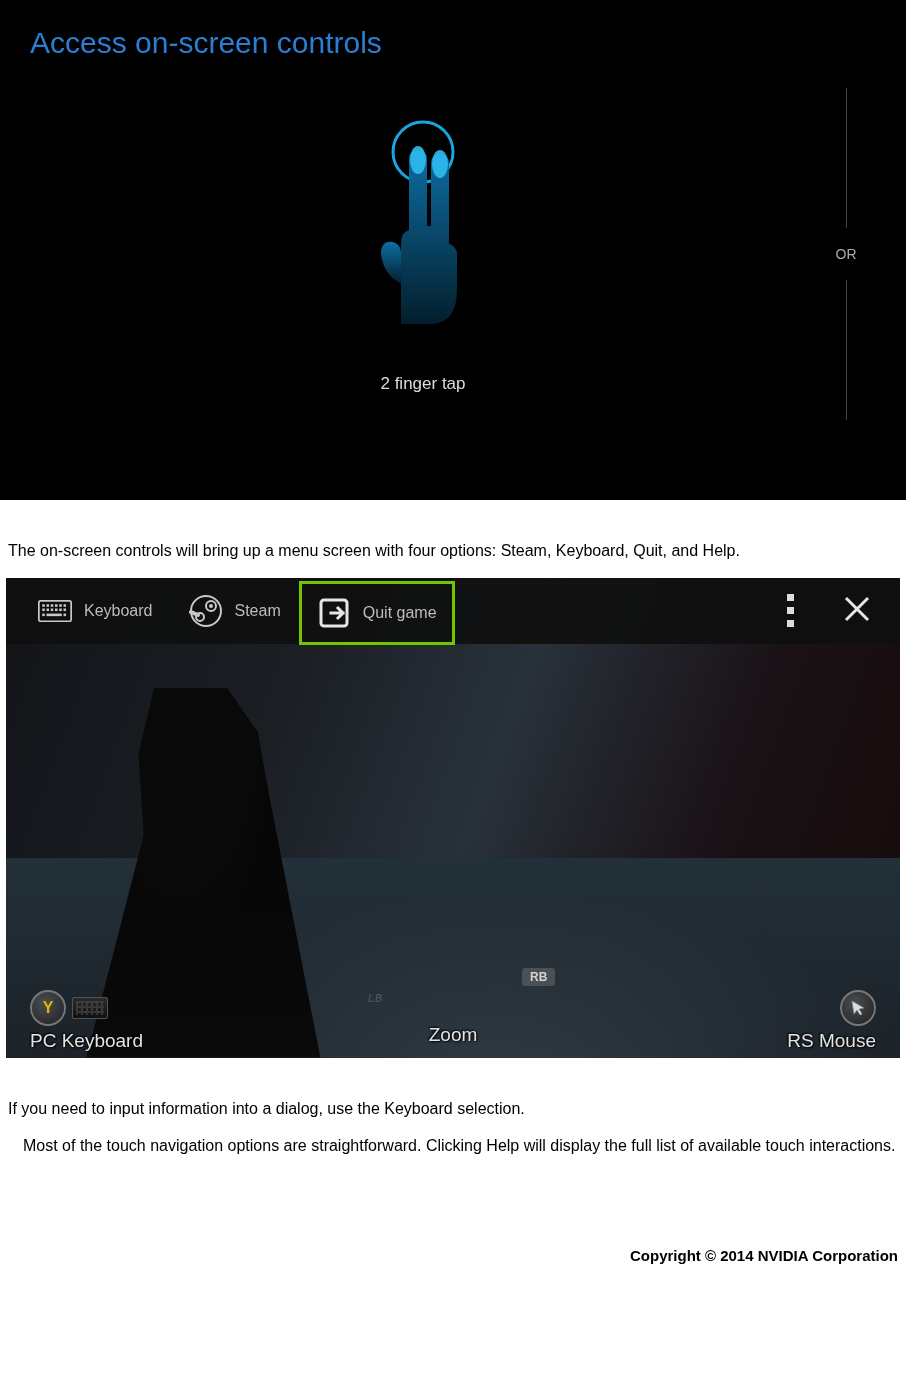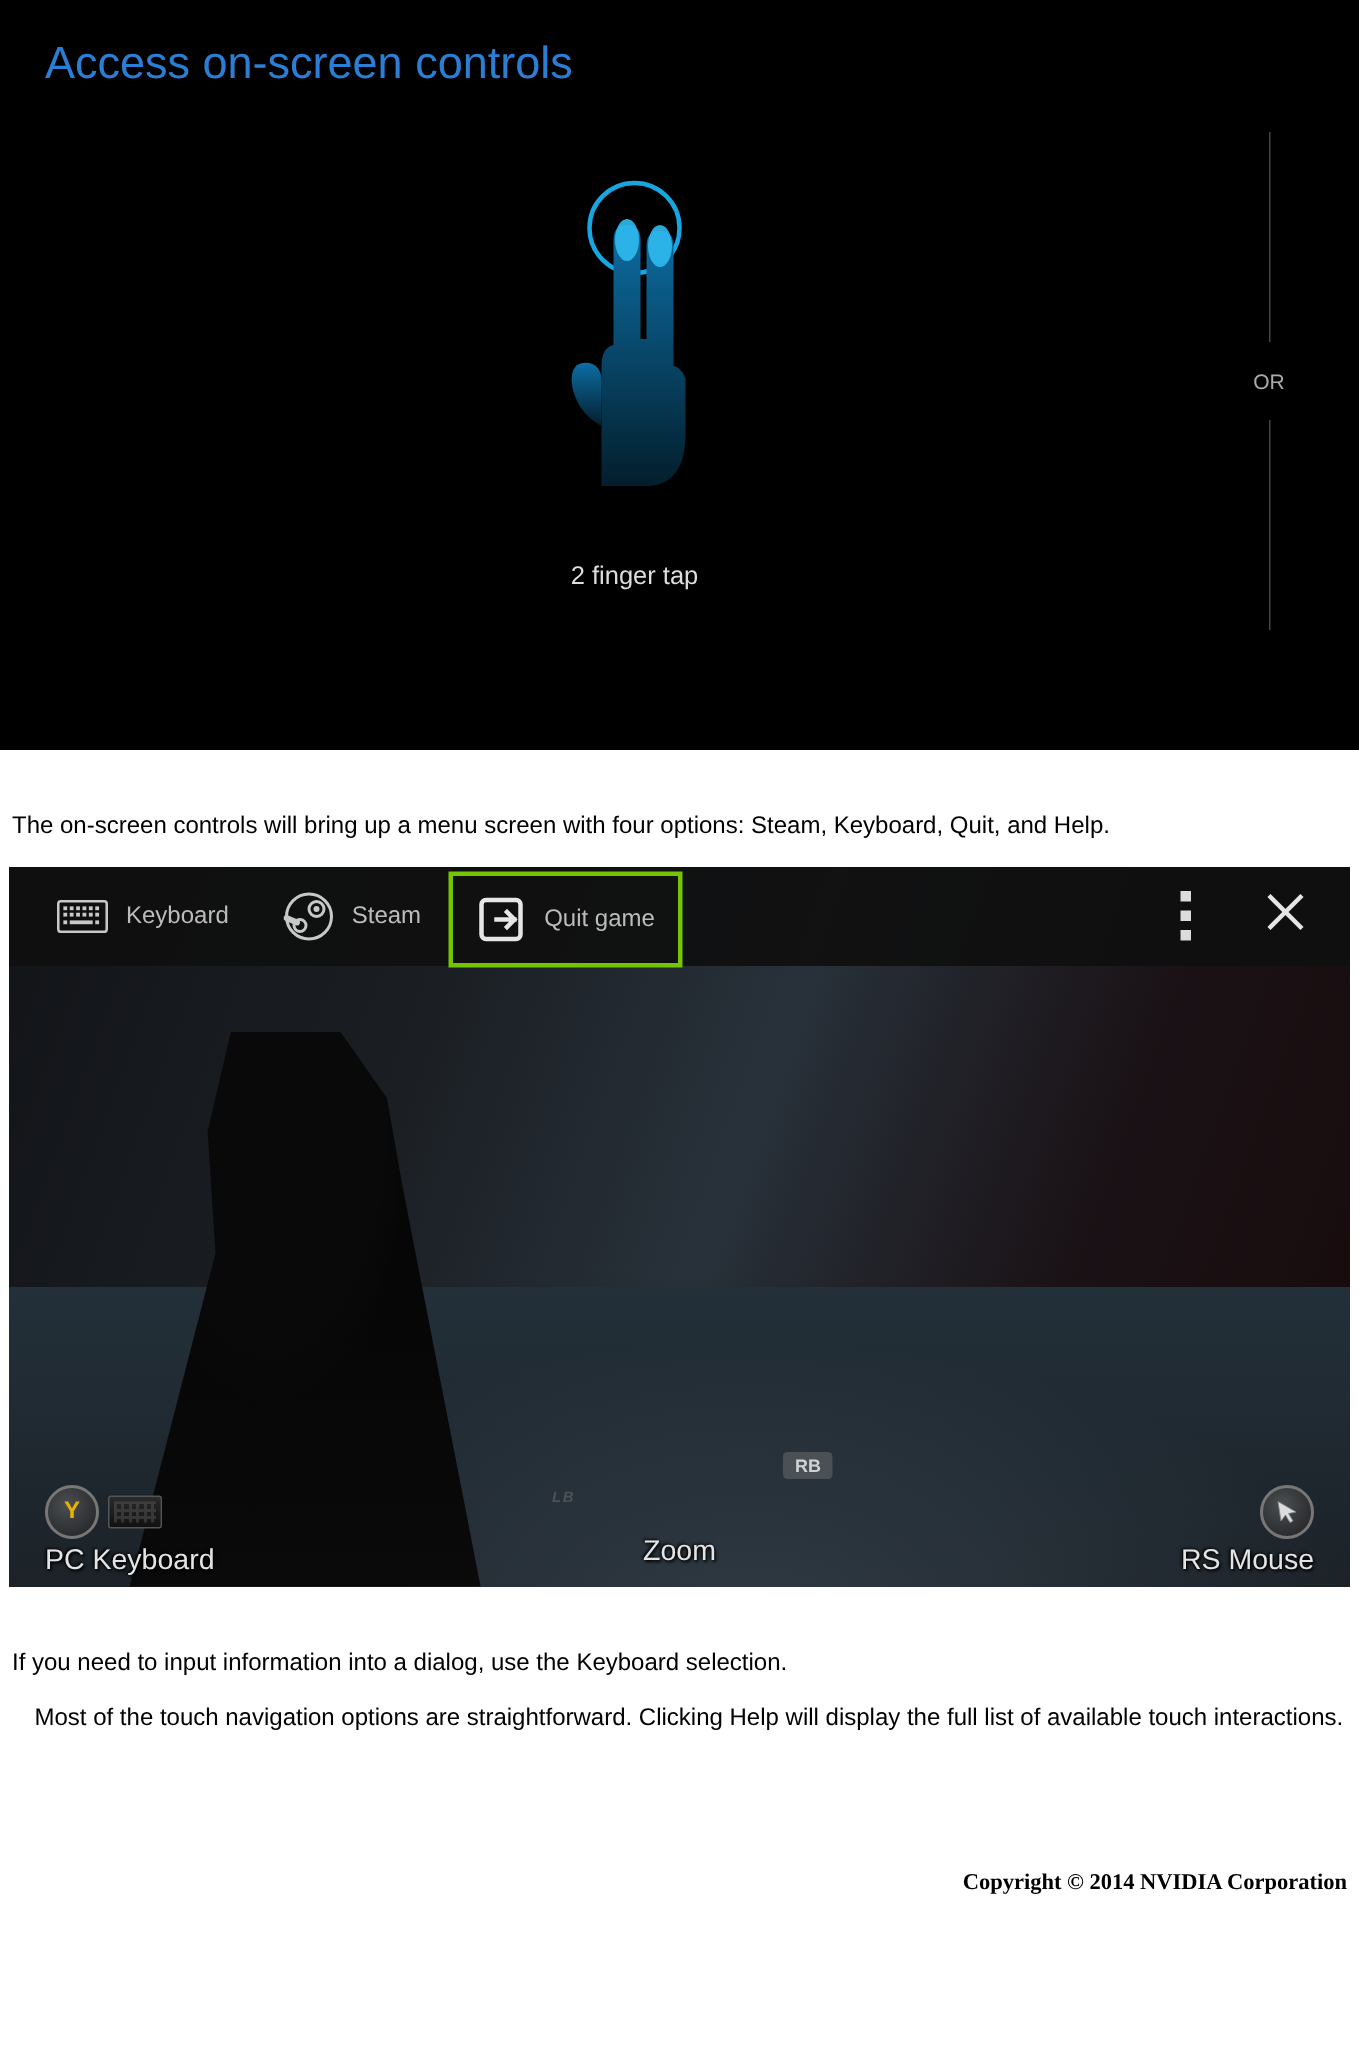--- a/index.html
+++ b/index.html
@@ -264,21 +264,20 @@
       repeating-linear-gradient(to bottom, #555 0 2px, transparent 2px 5px);
     opacity: 0.5;
   }
 
   
   .footer {
     text-align: right;
     padding: 80px 8px 24px 8px;
     font-weight: 700;
     font-size: 15px;
-    font-family: Liberation Serif, serif;
   }
 </style>
 </head>
 <body>
 
 <div class="panel1">
   <div class="panel1-title">Access on-screen controls</div>
 
   <div class="panel1-row">
 

